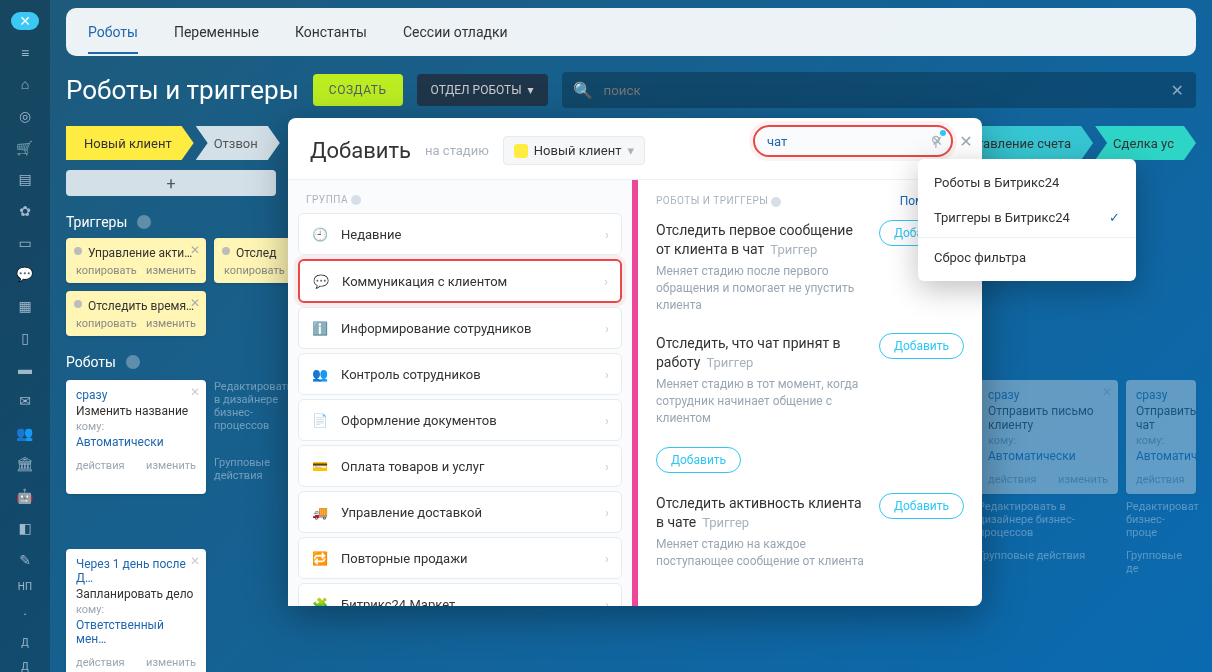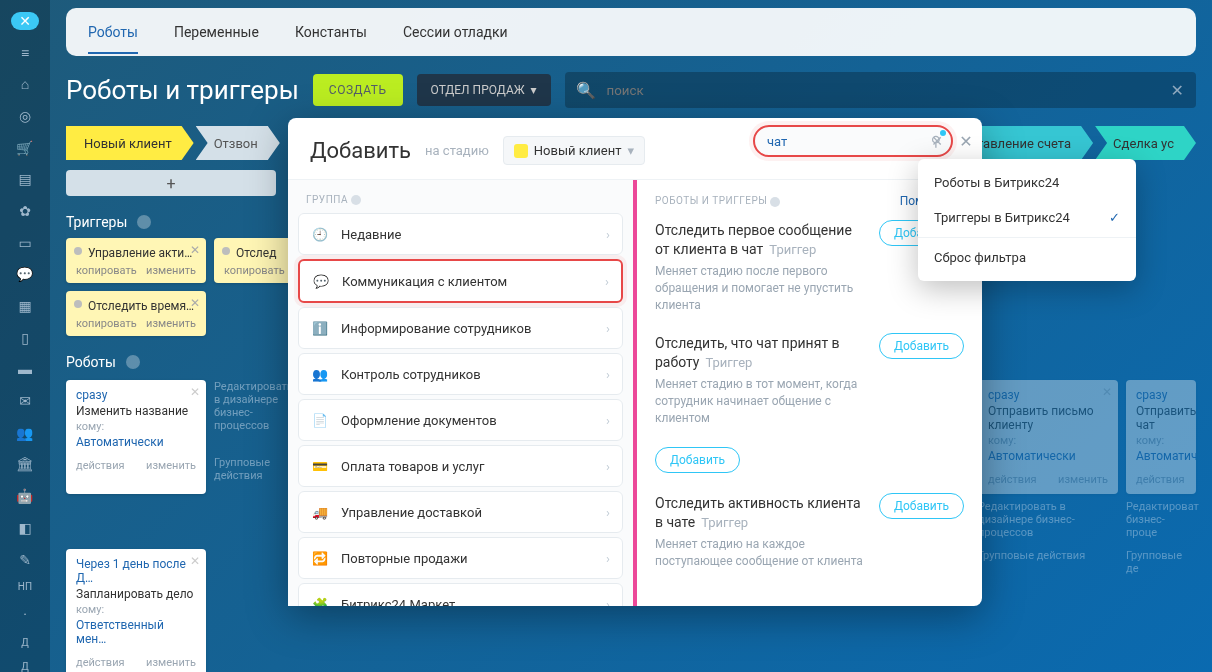--- a/index.html
+++ b/index.html
@@ -52,21 +52,21 @@
 .robot-card.dim{ opacity:.35;}
 .meta-line{ color:#cde; font-size:11px; opacity:.5;}
 .modal{ position:absolute; left:288px; top:118px; width:694px; height:488px; background:#fff; border-radius:8px; box-shadow:0 10px 40px rgba(0,0,0,0.35); display:flex; flex-direction:column;}
 .modal-head{ padding:18px 22px 14px; display:flex; align-items:center; gap:14px;}
 .modal-title{ font-size:22px; color:#333;}
 .modal-sub{ font-size:13px; color:#a8b2bd;}
 .stage-picker{ background:#f5f7f9; border:1px solid #e6ebef; border-radius:4px; padding:6px 10px; display:flex; align-items:center; gap:6px; font-size:13px; color:#333;}
 .stage-picker .dot{ width:14px; height:14px; background:#ffec43; border-radius:3px;}
 .modal-body{ display:flex; flex:1; border-top:1px solid #eef2f5; overflow:hidden;}
 .modal-col{ flex:1; display:flex; flex-direction:column; }
-.modal-col.left{ border-right:4px solid #ec4899; background:#fafbfc;}
+.modal-col.left{ border-right:6px solid #ec4899; background:#fafbfc;}
 .col-header{ font-size:10px; letter-spacing:0.5px; color:#a8b2bd; padding:14px 18px 8px;}
 .group-list{ padding:0 10px 10px; display:flex; flex-direction:column; gap:4px; overflow:auto;}
 .group-item{ background:#fff; border:1px solid #e6ebef; border-radius:6px; padding:11px 12px; display:flex; align-items:center; gap:12px; font-size:13px; color:#333;}
 .group-item.active{ border:2px solid #e74848; box-shadow:0 0 0 4px rgba(231,72,72,0.08);}
 .group-item .chev{ margin-left:auto; color:#c2ccd6;}
 .group-item .ico{ width:18px; height:18px; color:#2fc6f6; display:flex; align-items:center; justify-content:center;}
 .right-head{ display:flex; align-items:center; padding:14px 18px 8px;}
 .right-head .help{ margin-left:auto; color:#2067b0; font-size:12px;}
 .rt-list{ padding: 4px 18px 11px; display:flex; flex-direction:column; gap:20px; overflow:auto;}
 .rt-item{ display:flex; gap:12px; }
@@ -123,21 +123,21 @@
     <div class="top-tab active">Роботы</div>
     <div class="top-tab">Переменные</div>
     <div class="top-tab">Константы</div>
     <div class="top-tab">Сессии отладки</div>
   </div>
 
   <div class="title-row">
     <div class="page-title">Роботы и триггеры</div>
     <button class="btn-create">СОЗДАТЬ</button>
     <button class="btn-dept">
-        <span>ОТДЕЛ ПРОДАЖ</span>
+        <span>ОТДЕЛ РОБОТЫ</span>
         <span>▾</span>
       </button>
     <div class="search-box">
       <span>🔍</span>
       <input placeholder="поиск" style="">
       <span>✕</span>
     </div>
   </div>
 
   <div class="stages-row">

